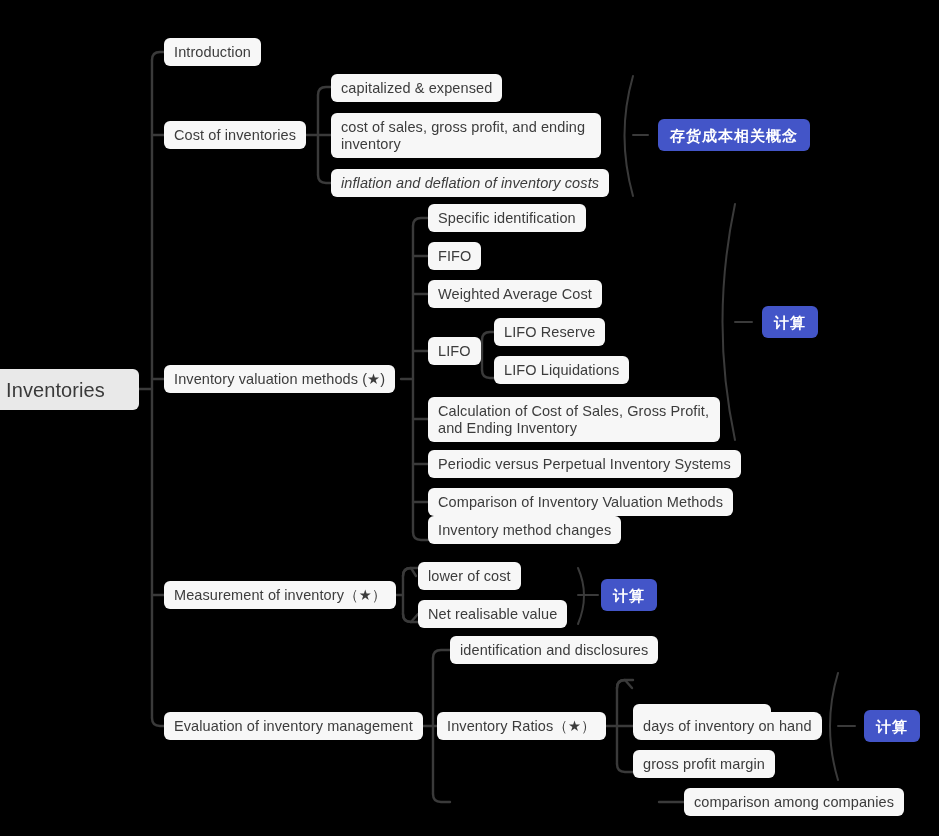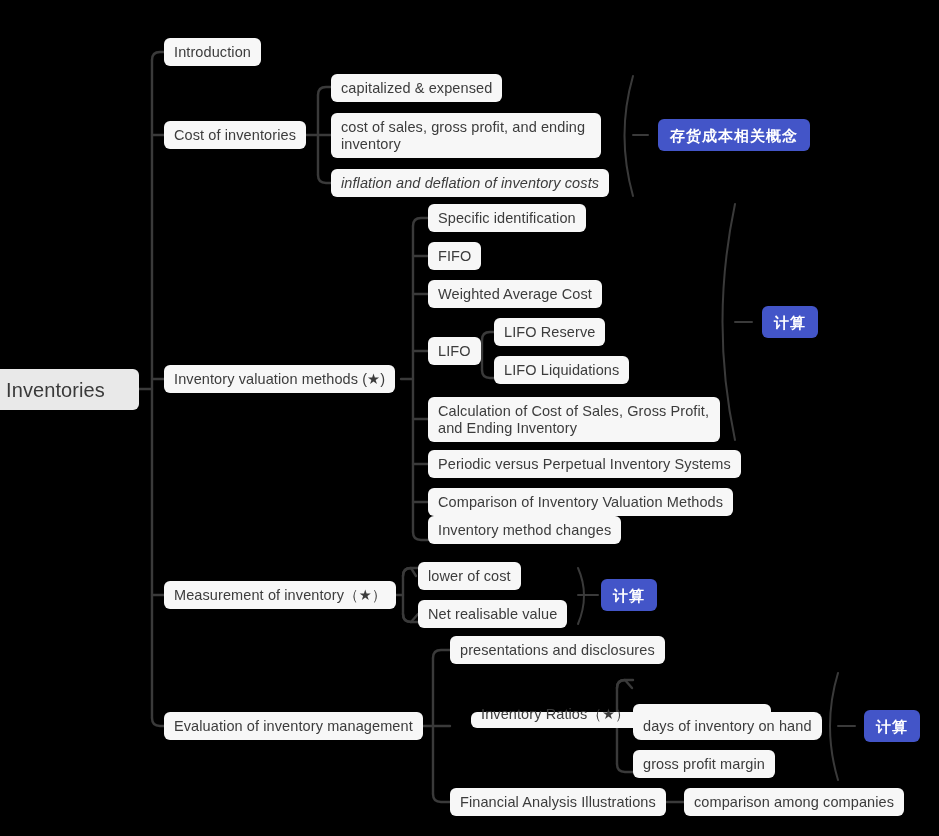--- a/index.html
+++ b/index.html
@@ -230,44 +230,41 @@
 
   <div class="node" style="left:418px; top:600px; height:28px;">
     <span>Net realisable value</span>
   </div>
 
   <div class="node badge" style="left:601px; top:579px; height:32px;">
     <span>计算</span>
   </div>
 
   <div class="node" style="left:450px; top:636px; height:28px;">
-    <span>presentations and disclosures</span>
-  </div>
-
-  <div class="node" style="left:471px; top:712px; height:16px;align-items:flex-end;">
+    <span>identification and disclosures</span>
+  </div>
+
+  <div class="node" style="left:437px; top:712px; height:28px;align-items:flex-end;">
     <span>Inventory Ratios（★）</span>
   </div>
 
   <div class="node" style="left:633px; top:704px; height:28px;">
     <span>inventory turnover</span>
   </div>
 
   <div class="node" style="left:633px; top:712px; height:28px;border-radius:8px;">
     <span>days of inventory on hand</span>
   </div>
 
   <div class="node" style="left:633px; top:750px; height:28px;">
     <span>gross profit margin</span>
   </div>
 
   <div class="node badge" style="left:864px; top:710px; height:32px;">
     <span>计算</span>
   </div>
 
-  <div class="node" style="left:450px; top:788px; height:28px;">
-    <span>Financial Analysis Illustrations</span>
-  </div>
 
   <div class="node" style="left:684px; top:788px; height:28px;">
     <span>comparison among companies</span>
   </div>
 
 </div>
 
 </body></html>

